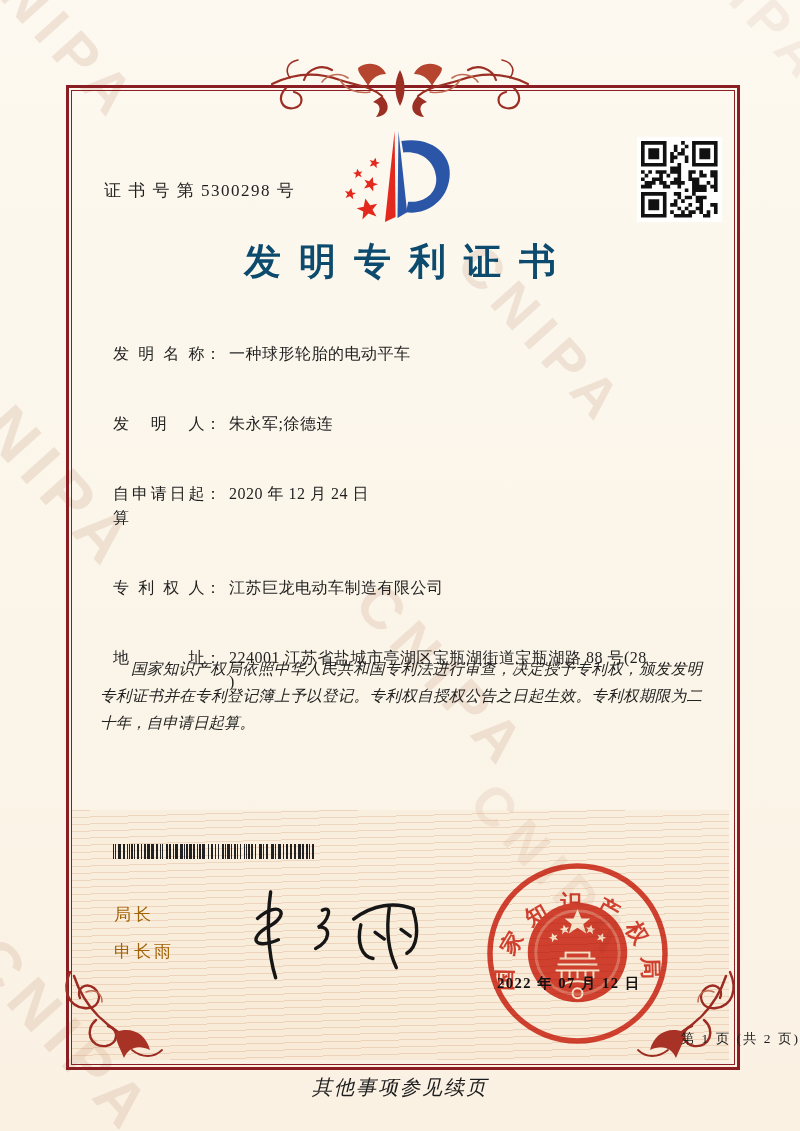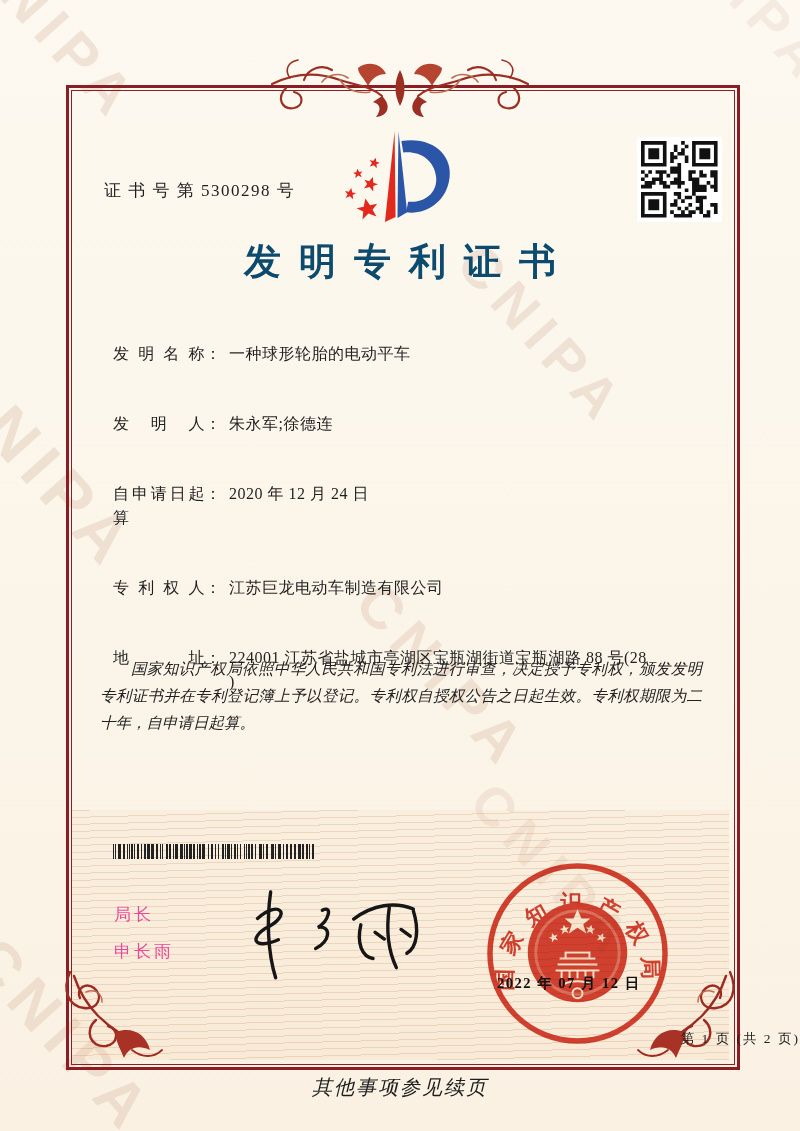--- a/index.html
+++ b/index.html
@@ -45,21 +45,21 @@
   
   .body-text{
     position:absolute;left:100px;top:655px;width:602px;z-index:3;
     font-size:15.5px;line-height:27px;text-align:justify;font-style:italic;color:#222;
   }
   .body-text p{margin:0;text-indent:2em;}
   
   .barcode{position:absolute;left:113px;top:844px;z-index:3;}
   
   .director{position:absolute;left:114px;top:903px;z-index:3;
-    font-family:Liberation Serif, serif;font-size:17px;letter-spacing:3px;color:#ec4899;}
+    font-family:Liberation Serif, serif;font-size:17px;letter-spacing:3px;color:#a16207;}
   .director div{margin-bottom:14px;}
   .signature{position:absolute;left:228px;top:880px;z-index:3;}
   
   .seal{position:absolute;left:486px;top:861px;width:184px;height:184px;z-index:3;mix-blend-mode:multiply;opacity:.93;}
   .seal-date{position:absolute;left:497px;top:974px;width:175px;z-index:4;
     font-size:14.5px;font-weight:bold;letter-spacing:1.5px;color:#111;}
   
   .page-info{position:absolute;left:0;right:0;top:1030px;text-align:right;font-size:13.5px;letter-spacing:2px;z-index:3;}
   .note{position:absolute;left:0;right:0;top:1074px;text-align:center;font-size:20px;font-style:italic;letter-spacing:2px;z-index:3;color:#1d1d1d;}
   

